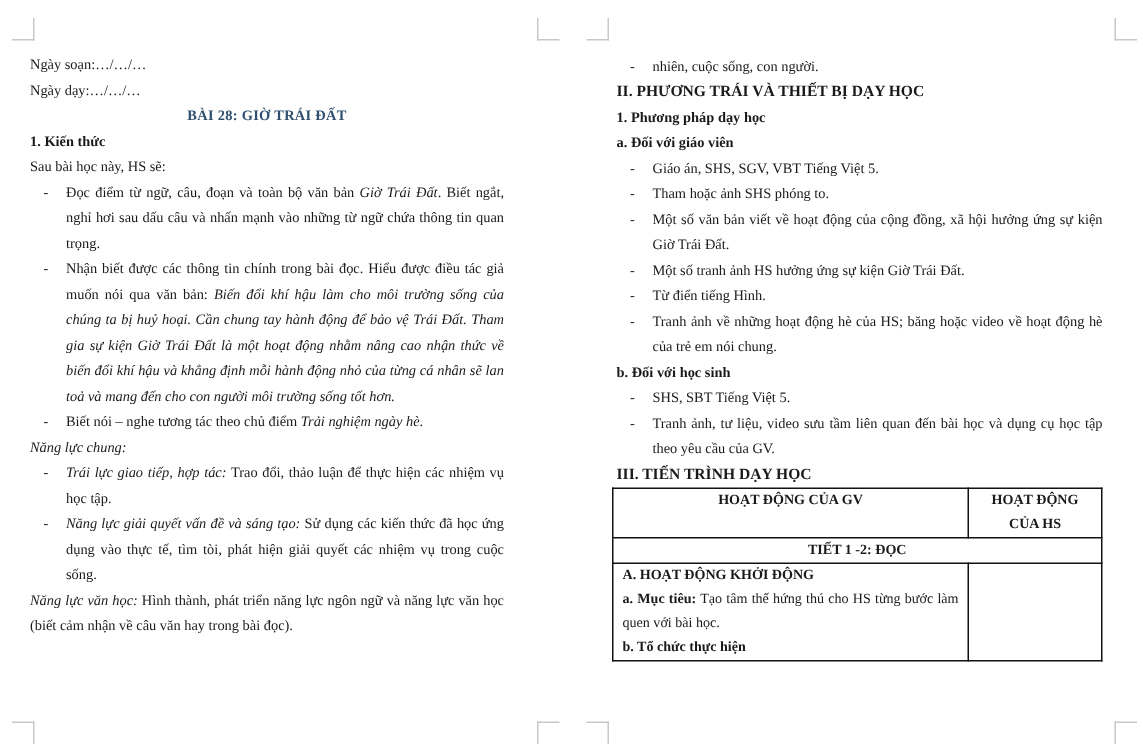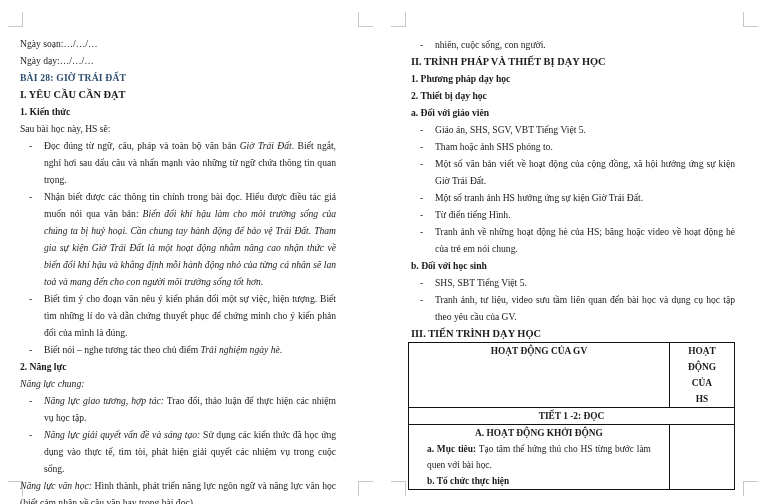--- a/index.html
+++ b/index.html
@@ -13,74 +13,70 @@
   .page.right { left:381px; width:381px; }
   .corner { position:absolute; width:14px; height:14px; border-color:#c8c8c8; border-style:solid; border-width:0; }
   .c-tl { border-right-width:1px; border-bottom-width:1px; }
   .c-tr { border-left-width:1px; border-bottom-width:1px; }
   .c-bl { border-right-width:1px; border-top-width:1px; }
   .c-br { border-left-width:1px; border-top-width:1px; }
   .content { position:absolute; font-size:9.6px; line-height:17px; }
   .left .content { left:20px; top:35px; width:316px; }
   .right .content { left:30px; top:36px; width:324px; }
   .line { white-space:nowrap; }
-  .title { color:#2f4f6f; font-weight:bold; font-size:9.6px; letter-spacing:0.2px; }
+  .title { text-align:center; color:#2f4f6f; font-weight:bold; font-size:9.6px; letter-spacing:0.2px; }
   .h1 { font-weight:bold; font-size:10.4px; }
   .h2 { font-weight:bold; }
   .it { font-style:italic; }
   .bullet { position:relative; padding-left:24px; text-align:justify; }
   .bullet::before { content:"-"; position:absolute; left:9px; top:0; }
   table.plan { border-collapse:collapse; width:327px; margin-left:-3px; font-size:9.4px; line-height:16px; }
-  table.plan td { border:1.2px solid #111; padding:0 18px; vertical-align:top; }
+  table.plan td { border:1.2px solid #111; padding:0 6px; vertical-align:top; }
   .th { font-weight:bold; text-align:center; }
 </style>
 </head>
 <body>
 
 <div class="page left">
   <div class="corner c-tl" style="left:8px;top:12px;"></div>
   <div class="corner c-tr" style="right:8px;top:12px;"></div>
   <div class="corner c-bl" style="left:8px;top:481px;"></div>
   <div class="corner c-br" style="right:8px;top:481px;"></div>
 
   <div class="content">
     <div class="line">Ngày soạn:…/…/…</div>
     <div class="line">Ngày dạy:…/…/…</div>
     <div class="title">BÀI 28: GIỜ TRÁI ĐẤT</div>
-    <div class="h1">I. YÊU CẦU CẦN ĐẠT</div>
     <div class="h2">1. Kiến thức</div>
     <div>Sau bài học này, HS sẽ:</div>
 
-    <div class="bullet"><span>Đọc đúng từ ngữ, câu, pháp và toàn bộ văn bản </span><span class="it">Giờ Trái Đất</span><span>. Biết ngắt, nghỉ hơi sau dấu câu và nhấn mạnh vào những từ ngữ chứa thông tin quan trọng.</span></div>
+    <div class="bullet"><span>Đọc điểm từ ngữ, câu, đoạn và toàn bộ văn bản </span><span class="it">Giờ Trái Đất</span><span>. Biết ngắt, nghỉ hơi sau dấu câu và nhấn mạnh vào những từ ngữ chứa thông tin quan trọng.</span></div>
     <div class="bullet"><span>Nhận biết được các thông tin chính trong bài đọc. Hiểu được điều tác giả muốn nói qua văn bản: </span><span class="it">Biến đổi khí hậu làm cho môi trường sống của chúng ta bị huỷ hoại. Cần chung tay hành động để bảo vệ Trái Đất. Tham gia sự kiện Giờ Trái Đất là một hoạt động nhằm nâng cao nhận thức về biến đổi khí hậu và khẳng định mỗi hành động nhỏ của từng cá nhân sẽ lan toả và mang đến cho con người môi trường sống tốt hơn.</span><span></span></div>
-    <div class="bullet"><span>Biết tìm ý cho đoạn văn nêu ý kiến phản đối một sự việc, hiện tượng. Biết tìm những lí do và dẫn chứng thuyết phục để chứng minh cho ý kiến phản đối của mình là đúng.</span></div>
     <div class="bullet"><span>Biết nói – nghe tương tác theo chủ điểm </span><span class="it">Trải nghiệm ngày hè</span><span>.</span></div>
 
-    <div class="h2">2. Năng lực</div>
     <div class="it">Năng lực chung:</div>
-    <div class="bullet"><span class="it">Năng lực giao tương, hợp tác:</span><span> Trao đổi, thảo luận để thực hiện các nhiệm vụ học tập.</span></div>
+    <div class="bullet"><span class="it">Trái lực giao tiếp, hợp tác:</span><span> Trao đổi, thảo luận để thực hiện các nhiệm vụ học tập.</span></div>
     <div class="bullet"><span class="it">Năng lực giải quyết vấn đề và sáng tạo:</span><span> Sử dụng các kiến thức đã học ứng dụng vào thực tế, tìm tòi, phát hiện giải quyết các nhiệm vụ trong cuộc sống.</span></div>
     <div style="text-align:justify;"><span class="it">Năng lực văn học:</span><span> Hình thành, phát triển năng lực ngôn ngữ và năng lực văn học (biết cảm nhận về câu văn hay trong bài đọc).</span></div>
 
   </div>
 </div>
 
 <div class="page right">
   <div class="corner c-tl" style="left:10px;top:12px;"></div>
   <div class="corner c-tr" style="right:4px;top:12px;"></div>
   <div class="corner c-bl" style="left:10px;top:481px;"></div>
   <div class="corner c-br" style="right:4px;top:481px;"></div>
 
   <div class="content">
     <div class="bullet">nhiên, cuộc sống, con người.</div>
 
-    <div class="h1">II. TRÌNH PHÁP VÀ THIẾT BỊ DẠY HỌC</div>
+    <div class="h1">II. PHƯƠNG TRÁI VÀ THIẾT BỊ DẠY HỌC</div>
     <div class="h2">1. Phương pháp dạy học</div>
 
-    <div class="h2">2. Thiết bị dạy học</div>
     <div class="h2">a. Đối với giáo viên</div>
     <div class="bullet">Giáo án, SHS, SGV, VBT Tiếng Việt 5.</div>
     <div class="bullet">Tham hoặc ảnh SHS phóng to.</div>
     <div class="bullet">Một số văn bản viết về hoạt động của cộng đồng, xã hội hưởng ứng sự kiện Giờ Trái Đất.</div>
     <div class="bullet">Một số tranh ảnh HS hưởng ứng sự kiện Giờ Trái Đất.</div>
     <div class="bullet">Từ điển tiếng Hình.</div>
     <div class="bullet">Tranh ảnh về những hoạt động hè của HS; băng hoặc video về hoạt động hè của trẻ em nói chung.</div>
 
     <div class="h2">b. Đối với học sinh</div>
     <div class="bullet">SHS, SBT Tiếng Việt 5.</div>
@@ -92,21 +88,21 @@
       <tbody>
           <tr>
         <td class="th" style="width:224px;">HOẠT ĐỘNG CỦA GV</td>
         <td class="th">HOẠT ĐỘNG CỦA HS</td>
       </tr>
       <tr>
         <td colspan="2" class="th">TIẾT 1 -2: ĐỌC</td>
       </tr>
       <tr>
         <td>
-          <div style="font-weight:bold;text-align:center;">A. HOẠT ĐỘNG KHỞI ĐỘNG</div>
+          <div style="font-weight:bold;">A. HOẠT ĐỘNG KHỞI ĐỘNG</div>
           <div style="text-align:justify;"><span style="font-weight:bold;">a. Mục tiêu:</span><span> Tạo tâm thế hứng thú cho HS từng bước làm quen với bài học.</span></div>
           <div style="font-weight:bold;">b. Tổ chức thực hiện</div>
         </td>
         <td></td>
       </tr>
     </tbody>
       </table>
   </div>
 </div>
 

